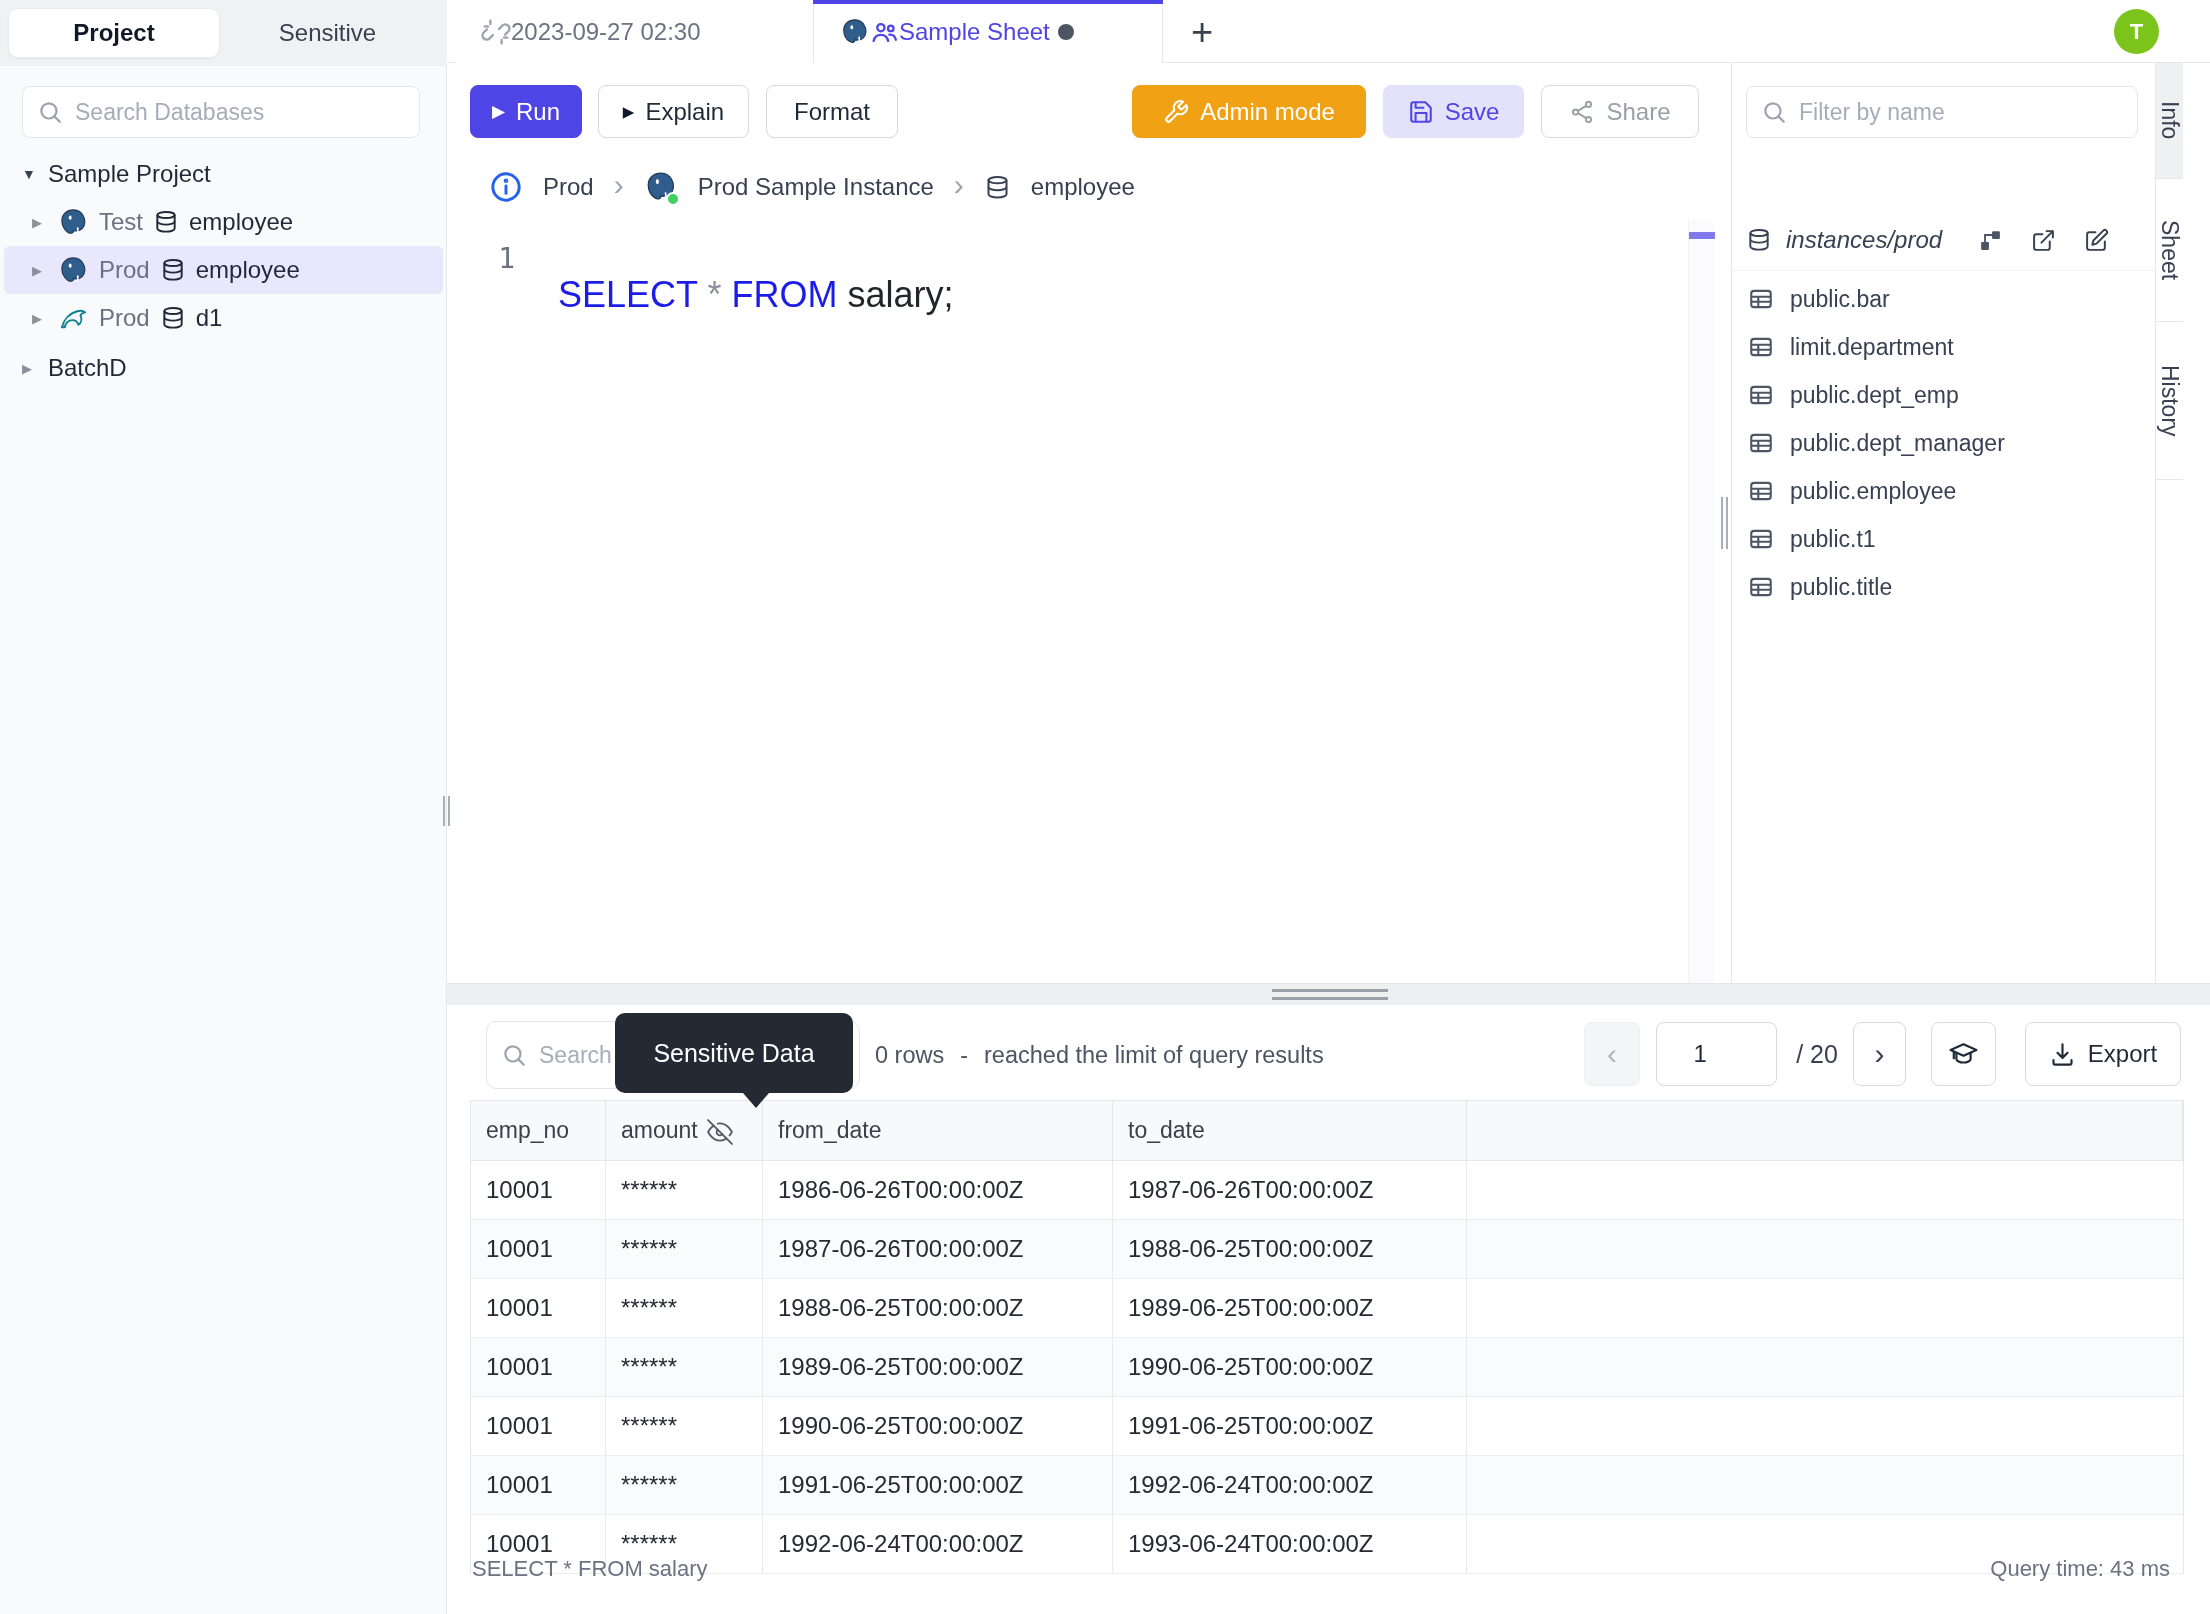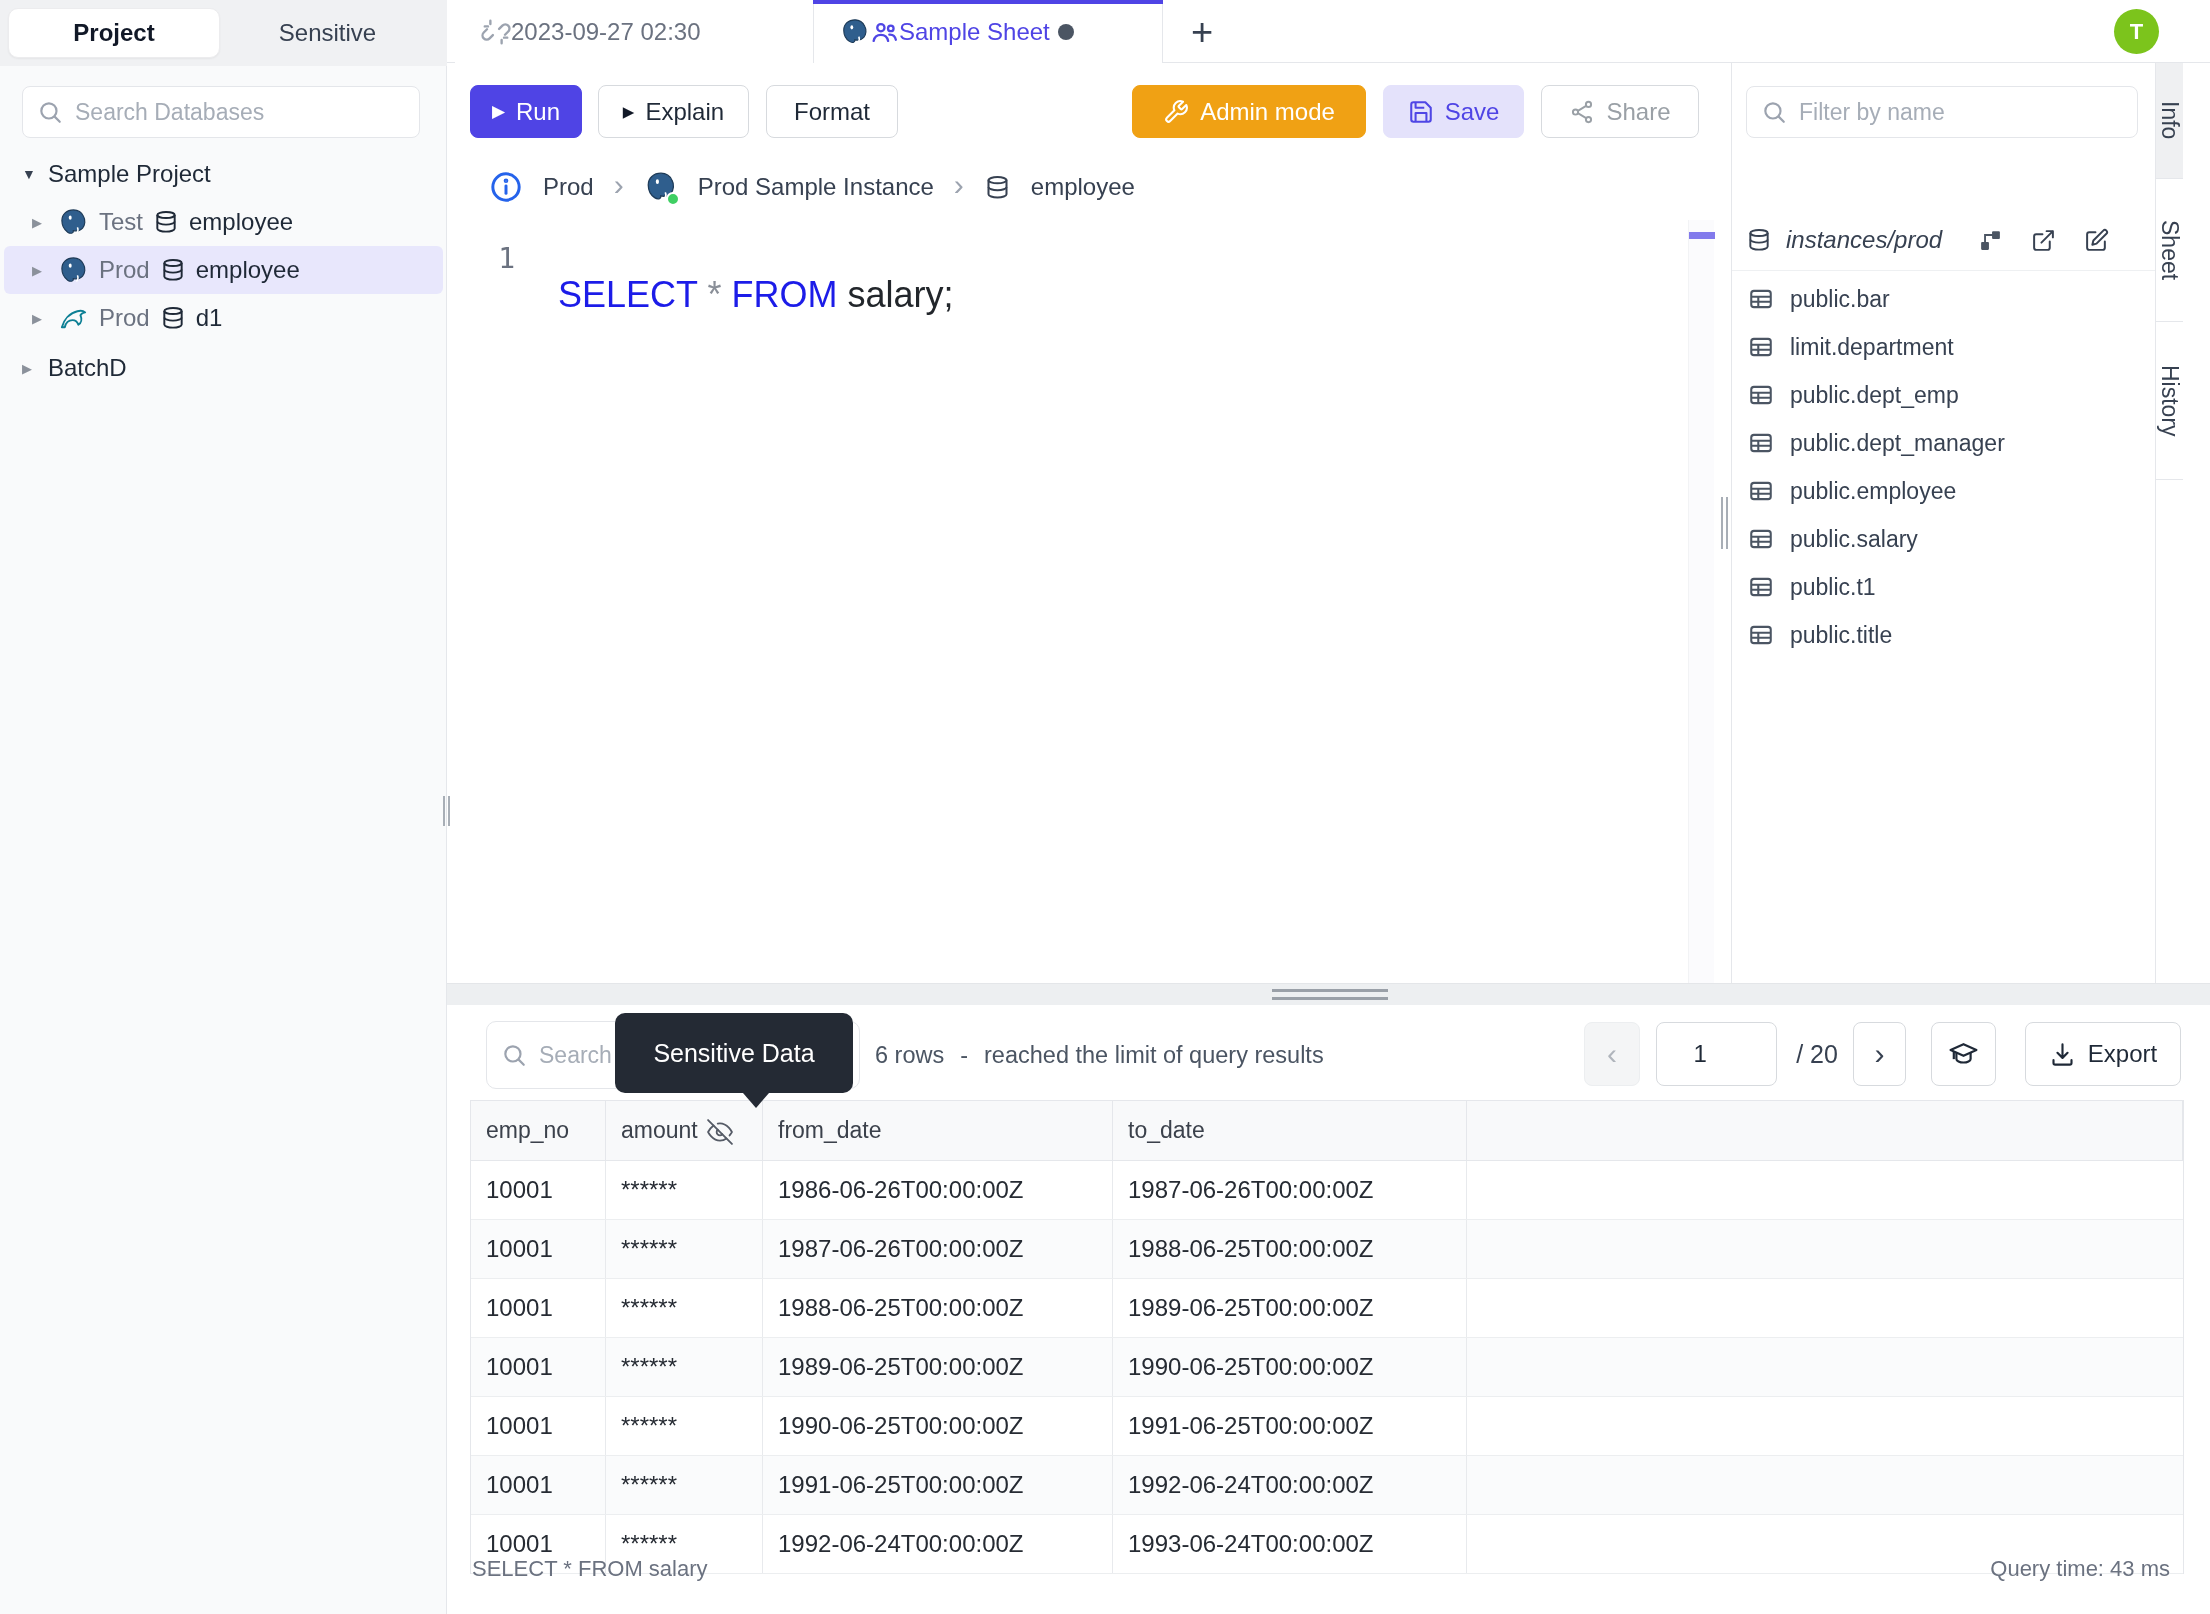--- a/index.html
+++ b/index.html
@@ -420,29 +420,20 @@
     <div class="rb-item">
       <span>
         <svg width="26" height="26" viewBox="0 0 24 24" fill="none" stroke="#4b5563" stroke-width="1.9">
               <rect x="3" y="4.5" width="18" height="15" rx="2.5"></rect>
               <path d="M3 10h18M3 14.5h18M9.5 10v9.5"></path>
             </svg>
       </span>
       <span>public.employee</span>
     </div>
 
-    <div class="rb-item">
-      <span>
-        <svg width="26" height="26" viewBox="0 0 24 24" fill="none" stroke="#4b5563" stroke-width="1.9">
-              <rect x="3" y="4.5" width="18" height="15" rx="2.5"></rect>
-              <path d="M3 10h18M3 14.5h18M9.5 10v9.5"></path>
-            </svg>
-      </span>
-      <span>public.salary</span>
-    </div>
 
     <div class="rb-item">
       <span>
         <svg width="26" height="26" viewBox="0 0 24 24" fill="none" stroke="#4b5563" stroke-width="1.9">
               <rect x="3" y="4.5" width="18" height="15" rx="2.5"></rect>
               <path d="M3 10h18M3 14.5h18M9.5 10v9.5"></path>
             </svg>
       </span>
       <span>public.t1</span>
     </div>
@@ -482,21 +473,21 @@
       </span>
       <input type="text" placeholder="Search" style="">
     </label>
 
     <div class="tooltip">
       <span>Sensitive Data</span>
       <span class="tooltip-arrow"></span>
     </div>
 
     <div class="rows-info">
-      <span>6 rows</span>
+      <span>0 rows</span>
       <span>-</span>
       <span>reached the limit of query results</span>
     </div>
 
     <button class="pgn pgn-prev">‹</button>
     <div class="pgn pgn-page">
       <input type="text" value="1" style="">
     </div>
     <div class="pgn pgn-total">/ 20</div>
     <button class="pgn pgn-next">›</button>

